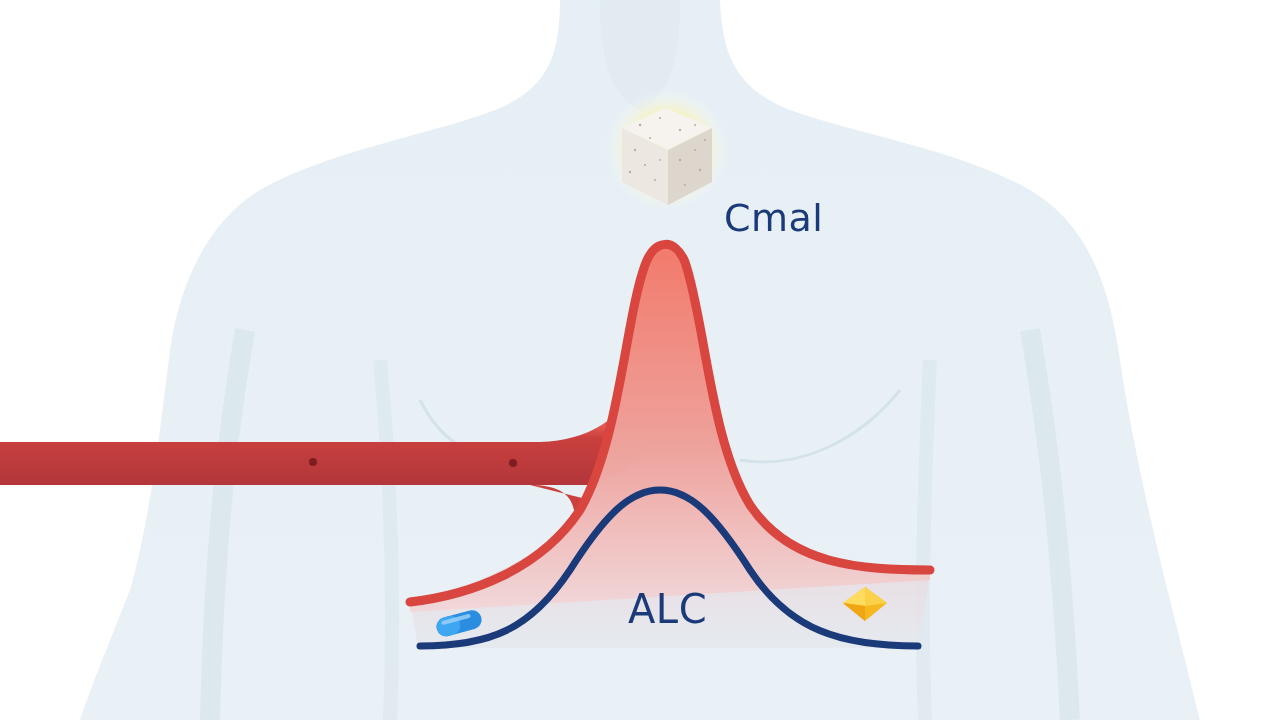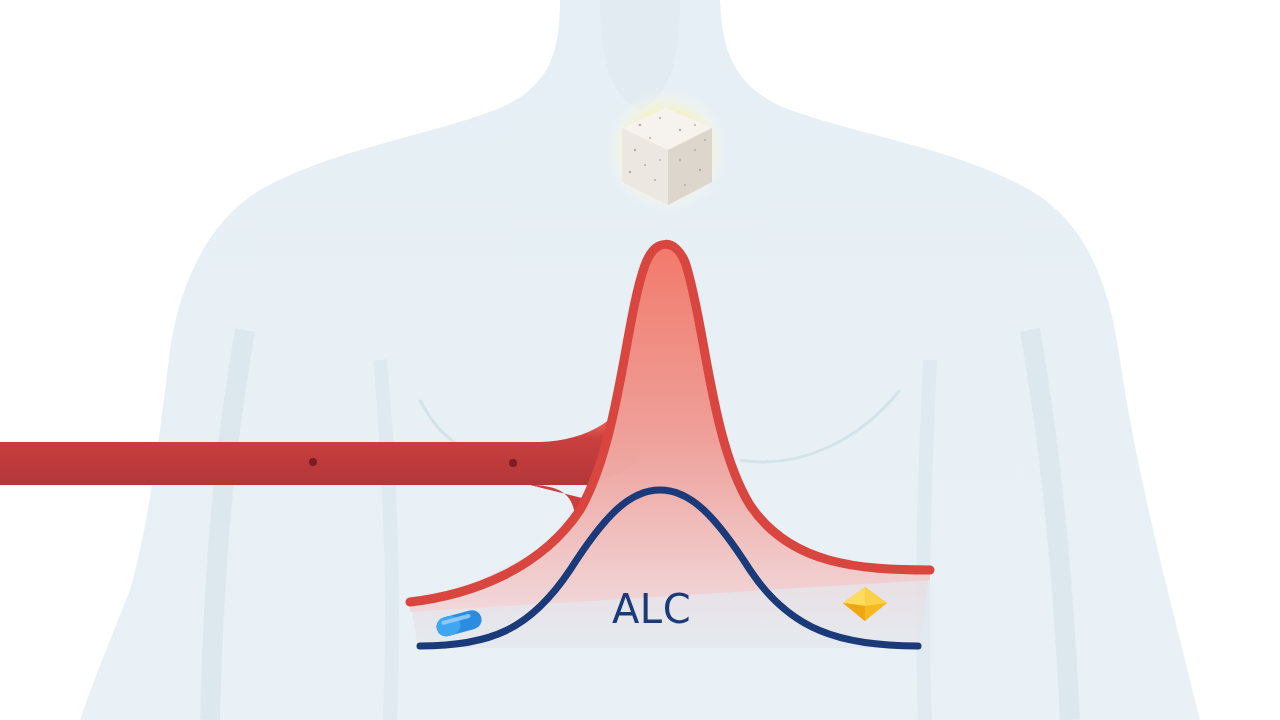--- a/index.html
+++ b/index.html
@@ -1,21 +1,21 @@
 <!DOCTYPE html>
 <html><head>
   <meta charset="utf-8">
   <style>
     html, body { margin: 0; padding: 0; }
     body { width: 1280px; height: 720px; overflow: hidden; background: #ffffff; position: relative; font-family: "DejaVu Sans", sans-serif; }
     .stage { position: absolute; left: 0; top: 0; width: 1280px; height: 720px; }
     svg { position: absolute; left: 0; top: 0; }
     .label { position: absolute; color: #1b3a7a; font-family: "DejaVu Sans", sans-serif; letter-spacing: 0.5px; }
     .label-cmax { left: 724px; top: 196px; font-size: 38px; }
-    .label-auc { left: 612px; top: 586px; font-size: 40px; }
+    .label-auc { left: 628px; top: 586px; font-size: 40px; }
   </style>
 </head>
 <body>
 
 <div class="stage">
   <svg width="1280" height="720" viewBox="0 0 1280 720">
     <defs>
       <linearGradient id="bodyGrad" x1="0" y1="0" x2="0" y2="1">
         <stop offset="0" stop-color="#e6eff5"></stop>
         <stop offset="1" stop-color="#e9f1f6"></stop>
@@ -103,14 +103,15 @@
     </g>
 
     <g>
       <polygon points="865,587 887,603 865,621 843,603" fill="#f6b81e"></polygon>
       <polygon points="865,587 887,603 865,606" fill="#fbd14a"></polygon>
       <polygon points="865,587 843,603 865,606" fill="#ffdc5e"></polygon>
       <polygon points="843,603 865,621 865,606" fill="#f0a612"></polygon>
     </g>
   </svg>
 
+  <div class="label label-cmax">Cmal</div>
   <div class="label label-auc">ALC</div>
 </div>
 
 </body></html>

